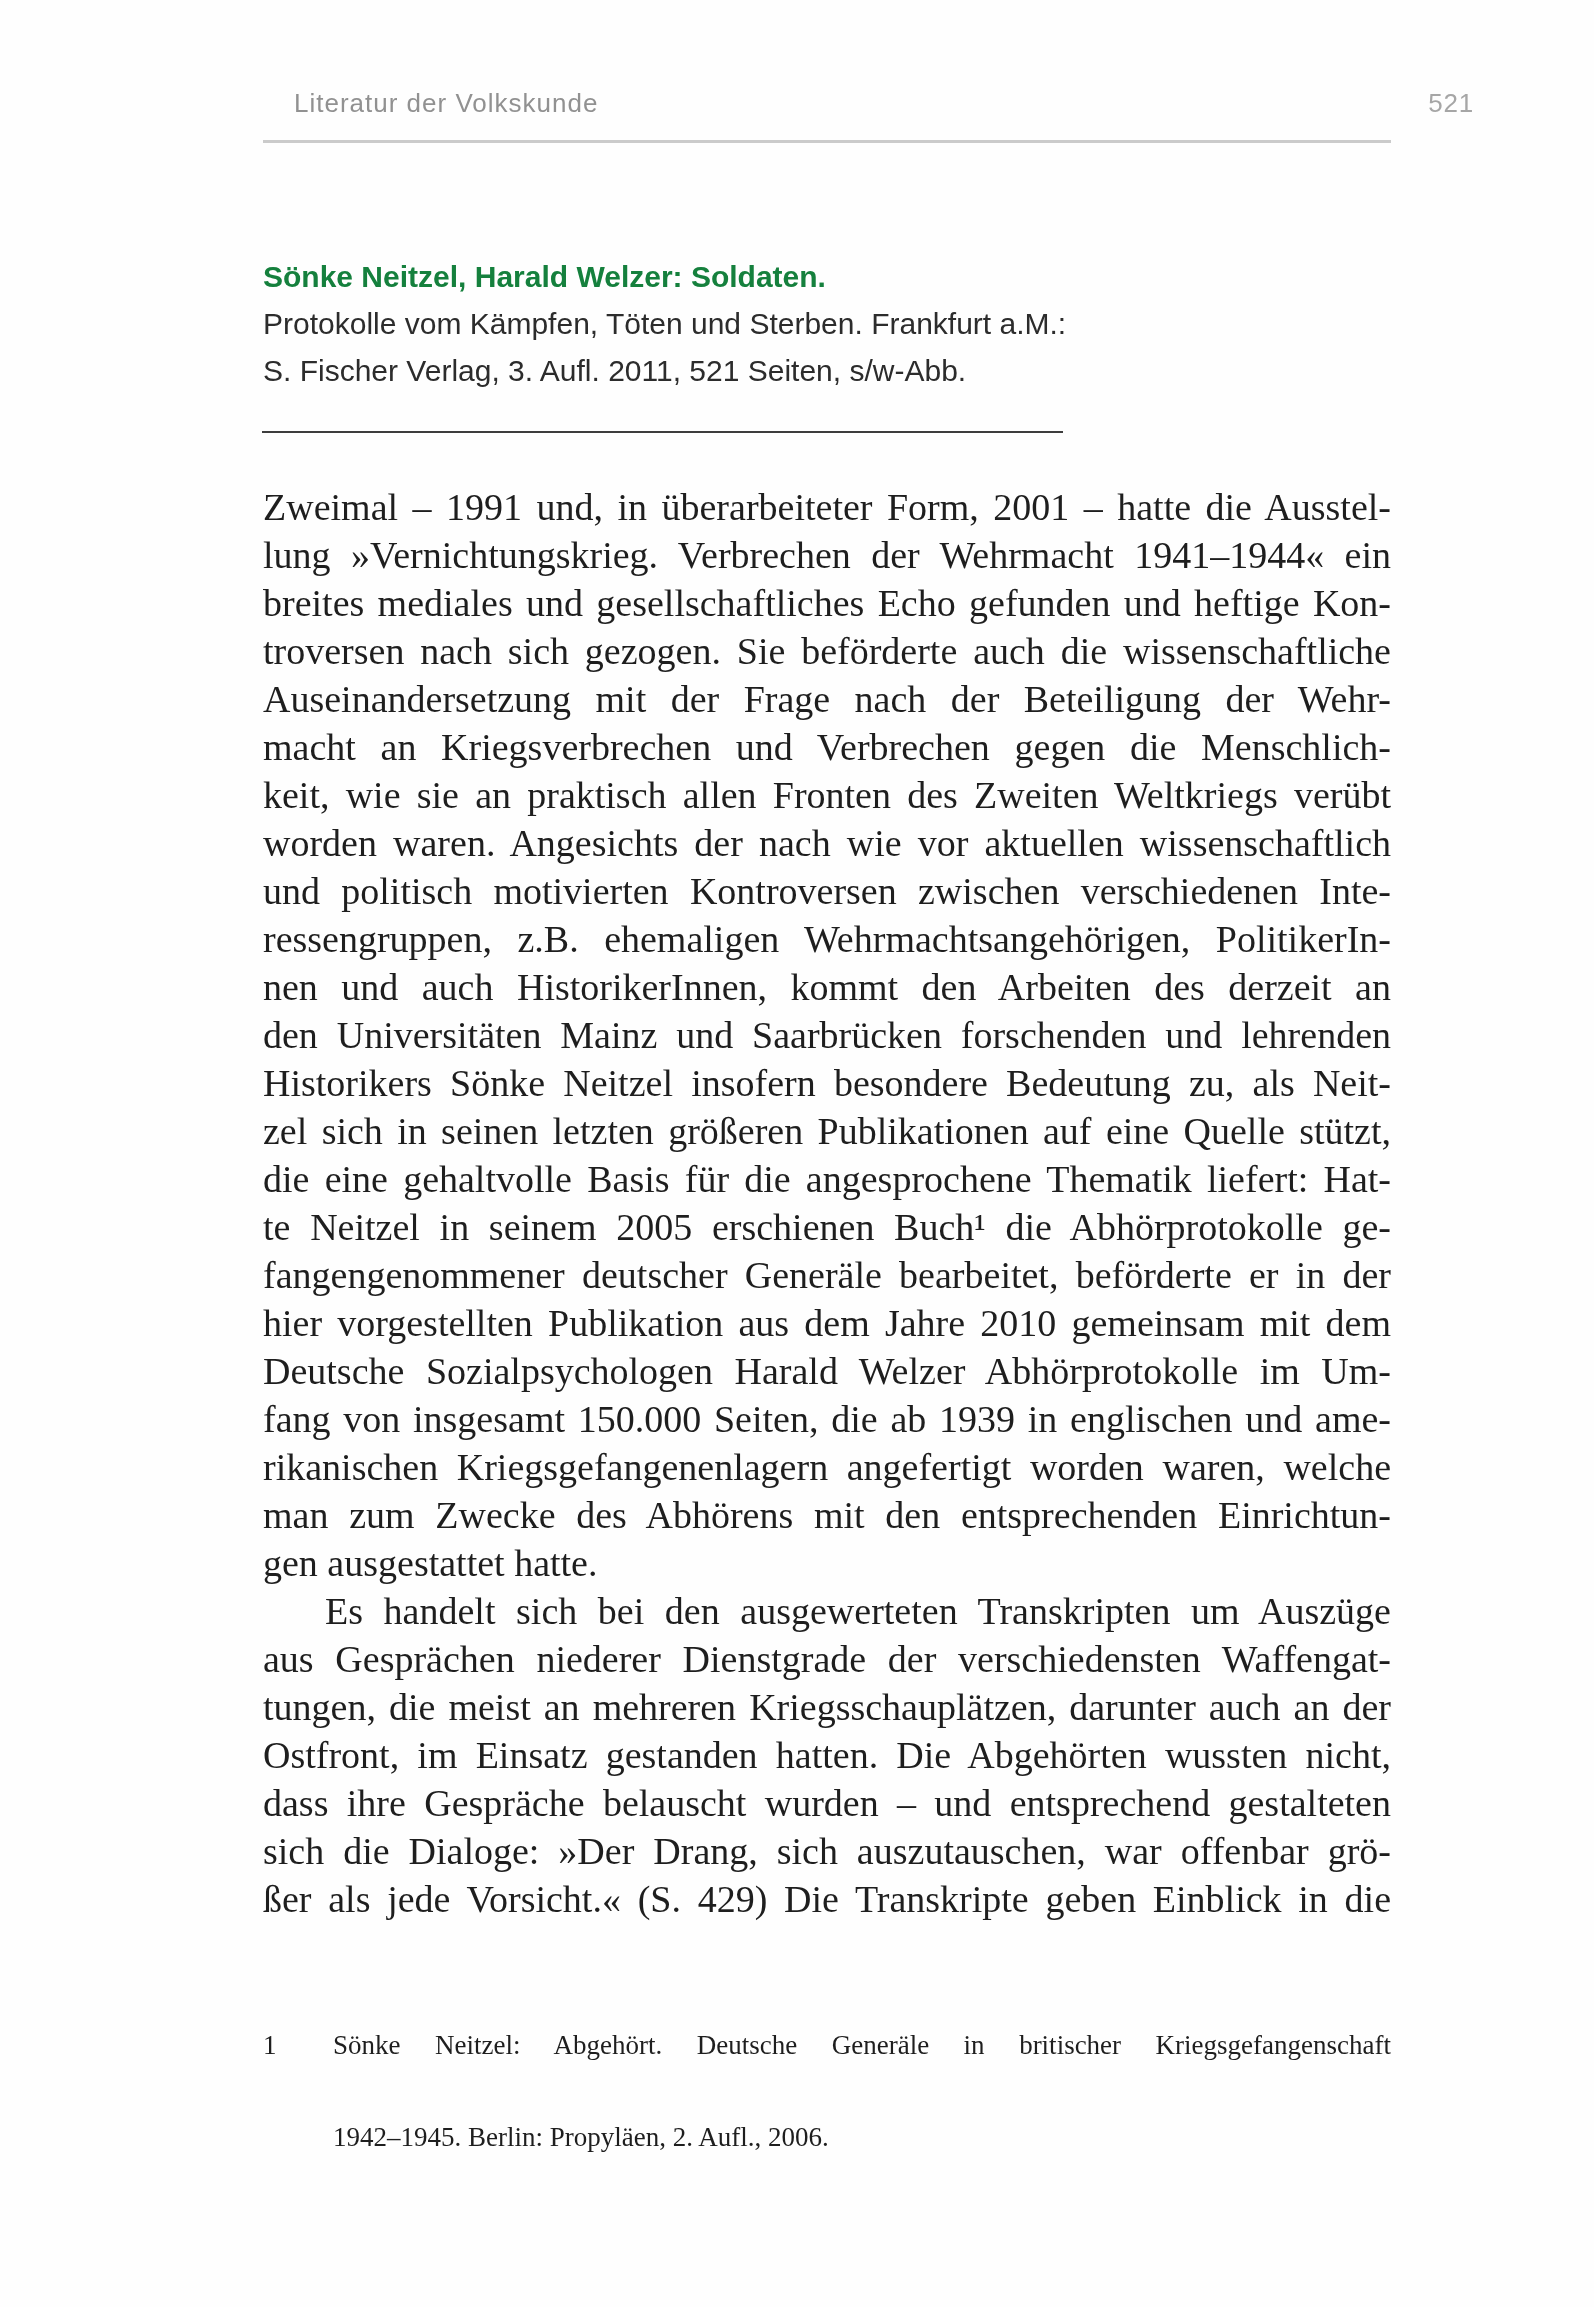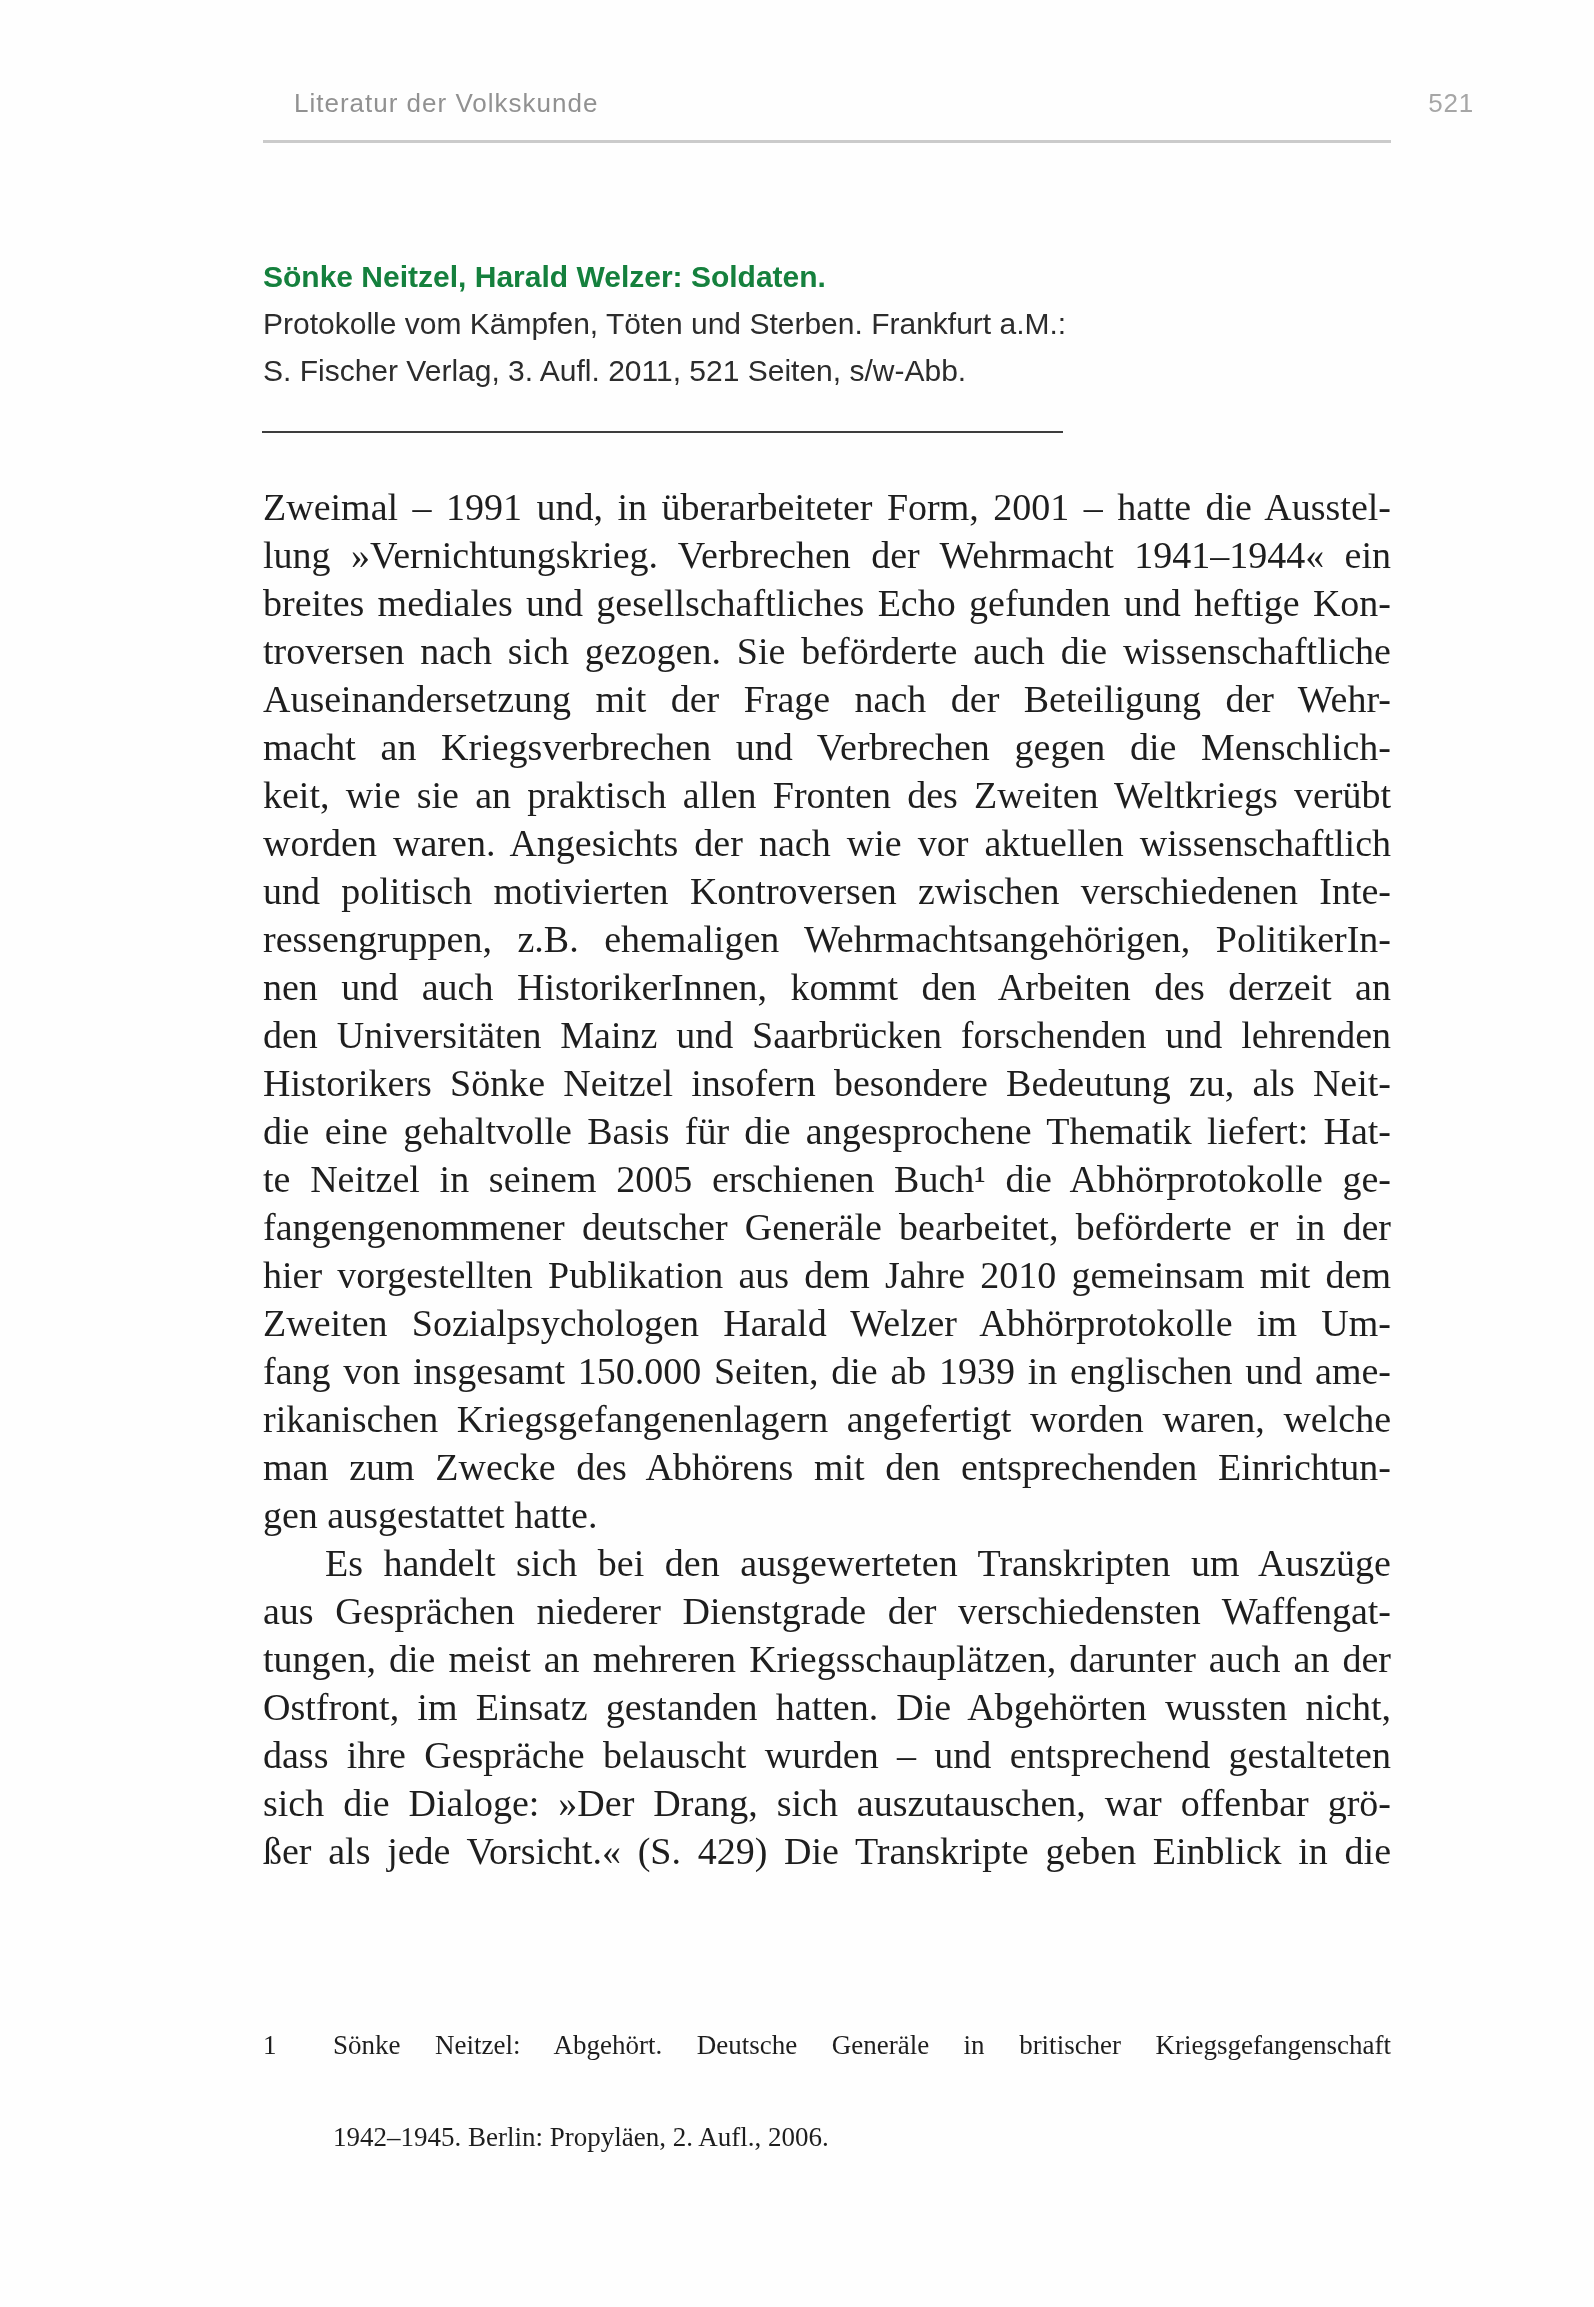--- a/index.html
+++ b/index.html
@@ -146,25 +146,26 @@
       <div class="bline">troversen nach sich gezogen. Sie beförderte auch die wissenschaftliche</div>
       <div class="bline">Auseinandersetzung mit der Frage nach der Beteiligung der Wehr-</div>
       <div class="bline">macht an Kriegsverbrechen und Verbrechen gegen die Menschlich-</div>
       <div class="bline">keit, wie sie an praktisch allen Fronten des Zweiten Weltkriegs verübt</div>
       <div class="bline">worden waren. Angesichts der nach wie vor aktuellen wissenschaftlich</div>
       <div class="bline">und politisch motivierten Kontroversen zwischen verschiedenen Inte-</div>
       <div class="bline">ressengruppen, z.B. ehemaligen Wehrmachtsangehörigen, PolitikerIn-</div>
       <div class="bline">nen und auch HistorikerInnen, kommt den Arbeiten des derzeit an</div>
       <div class="bline">den Universitäten Mainz und Saarbrücken forschenden und lehrenden</div>
       <div class="bline">Historikers Sönke Neitzel insofern besondere Bedeutung zu, als Neit-</div>
+      <div class="bline">zel sich in seinen letzten größeren Publikationen auf eine Quelle stützt,</div>
       <div class="bline">die eine gehaltvolle Basis für die angesprochene Thematik liefert: Hat-</div>
       <div class="bline">te Neitzel in seinem 2005 erschienen Buch¹ die Abhörprotokolle ge-</div>
       <div class="bline">fangengenommener deutscher Generäle bearbeitet, beförderte er in der</div>
       <div class="bline">hier vorgestellten Publikation aus dem Jahre 2010 gemeinsam mit dem</div>
-      <div class="bline">Zweiten Sozialpsychologen Harald Welzer Abhörprotokolle im Um-</div>
+      <div class="bline">Deutsche Sozialpsychologen Harald Welzer Abhörprotokolle im Um-</div>
       <div class="bline">fang von insgesamt 150.000 Seiten, die ab 1939 in englischen und ame-</div>
       <div class="bline">rikanischen Kriegsgefangenenlagern angefertigt worden waren, welche</div>
       <div class="bline">man zum Zwecke des Abhörens mit den entsprechenden Einrichtun-</div>
       <div class="bline no-just">gen ausgestattet hatte.</div>
     </div>
     <div>
       <div class="bline indent">Es handelt sich bei den ausgewerteten Transkripten um Auszüge</div>
       <div class="bline">aus Gesprächen niederer Dienstgrade der verschiedensten Waffengat-</div>
       <div class="bline">tungen, die meist an mehreren Kriegsschauplätzen, darunter auch an der</div>
       <div class="bline">Ostfront, im Einsatz gestanden hatten. Die Abgehörten wussten nicht,</div>

